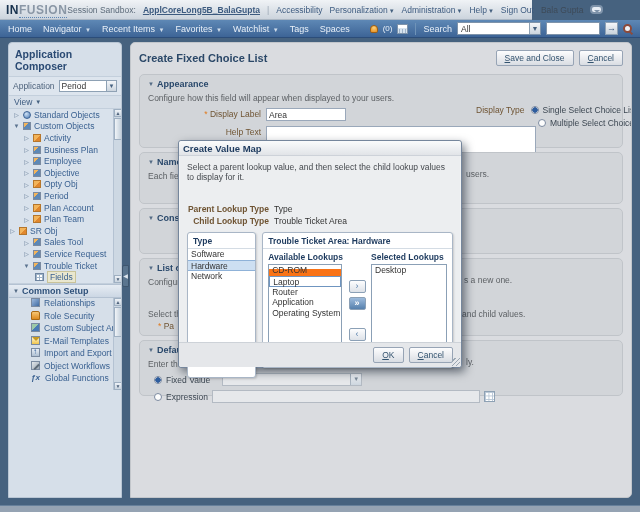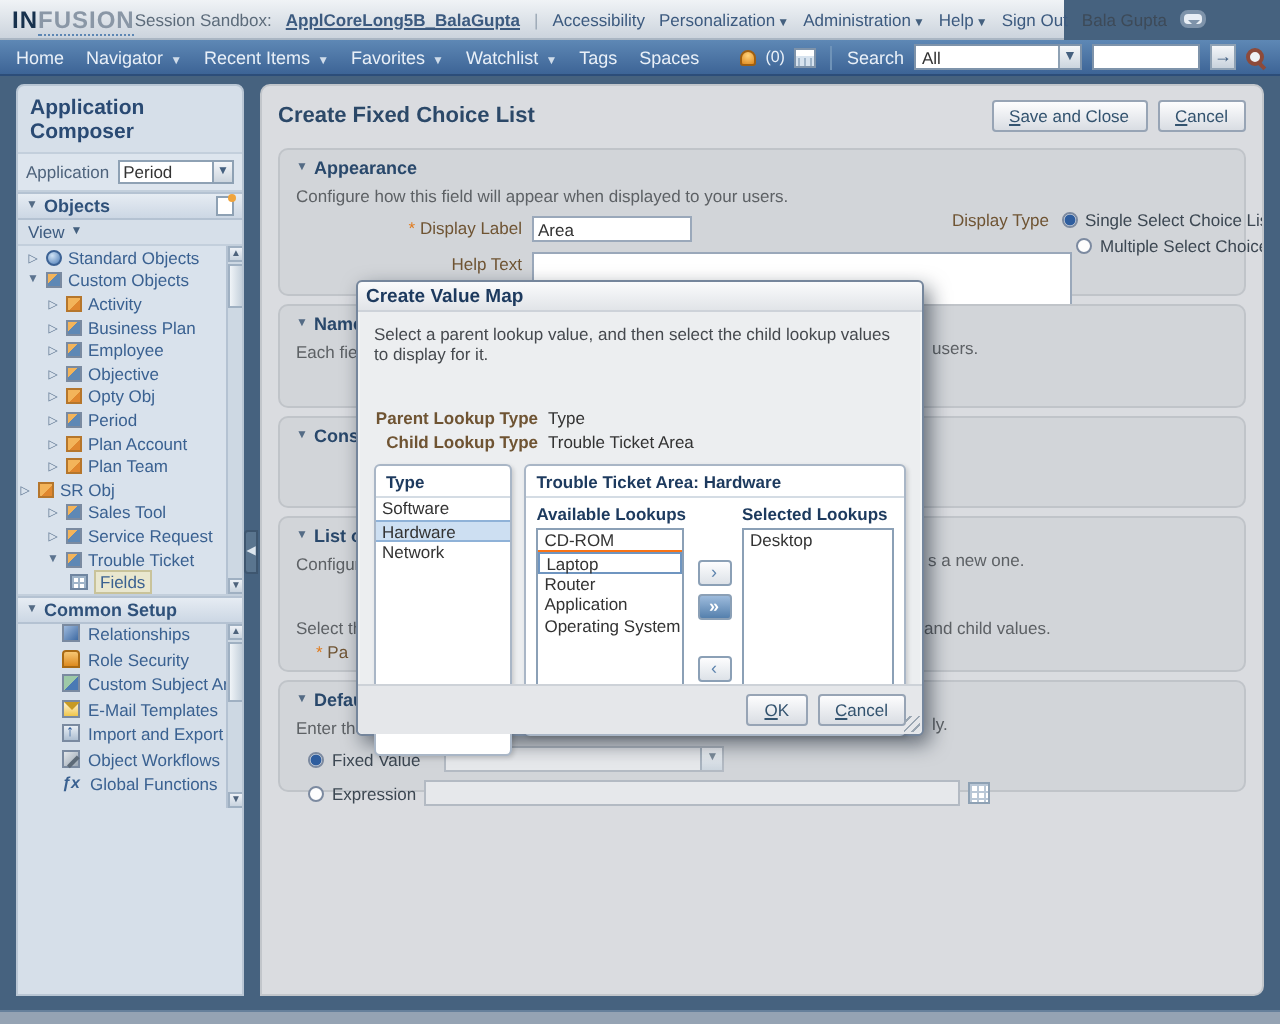--- a/index.html
+++ b/index.html
@@ -118,21 +118,21 @@
   .plt .l{text-align:right;color:#6f5433;font-weight:bold;}
   .plt .v{color:#333;}
   .panels{display:flex;gap:6px;margin-top:6px;align-items:flex-start;}
   .gbox{background:#fff;border:1px solid #a9b6c6;border-radius:3px;box-shadow:1px 1px 2px rgba(0,0,0,.15);}
   .gb-head{font-weight:bold;font-size:8.5px;color:#1d3a5e;padding:3px 5px 2px;border-bottom:1px solid #d4dce4;}
   .typebox{width:88px;height:146px;}
   .lkbox{flex:1;height:136px;}
   .litem{height:10.5px;line-height:10.5px;padding:0 3px;font-size:8.5px;color:#333;white-space:nowrap;}
   .litem.sel{background:#cddff2;border-top:1px solid #8fb2d8;border-bottom:1px solid #8fb2d8;height:11px;}
   .litem.foc{border:1px solid #6f95c0;height:11px;}
-  .litem.rule{border-bottom:1px solid #f97316;}
+  .litem.rule{border-bottom:7px solid #f97316;}
   .lk-inner{display:flex;gap:4px;padding:3px 5px;}
   .lk-col{display:flex;flex-direction:column;}
   .lk-lab{font-weight:bold;font-size:8.5px;color:#1d3a5e;margin-bottom:2px;white-space:nowrap;}
   .listbox{background:#fff;border:1px solid #8ba0b6;height:103px;overflow:hidden;}
   .lb-av{width:74px;}
   .lb-sel{width:76px;}
   .shuttle{display:flex;flex-direction:column;gap:4px;align-items:center;padding-top:28px;width:20px;}
   .shbtn{width:17px;height:13px;border:1px solid #8ba0b6;border-radius:2px;font-size:9px;line-height:11px;text-align:center;}
   .shbtn.lt{background:linear-gradient(#fdfdfe,#dde2e8);color:#5b82ad;}
   .shbtn.bl{background:linear-gradient(#9dbbdc,#5580ad);color:#fff;font-weight:bold;}
@@ -186,25 +186,20 @@
 </div>
 
 <div class="sidebar">
   <div class="sb-title">Application Composer</div>
   <div class="app-row">
     <span class="lab">Application</span>
     <span class="sb-select">
         <span>Period</span>
         <span class="arr">▼</span>
       </span>
-  </div>
-  <div class="sec-head">
-    <span class="tgl">▼</span>
-    <span>Objects</span>
-    <span class="newobj"></span>
   </div>
   <div class="view-row">
       <span>View</span>
       <span class="dda">▼</span>
     </div>
 
   <div class="tree">
     <div class="trow" style="padding-left:4px">
         <span class="tw">▷</span>
         <span class="sphere"></span>

